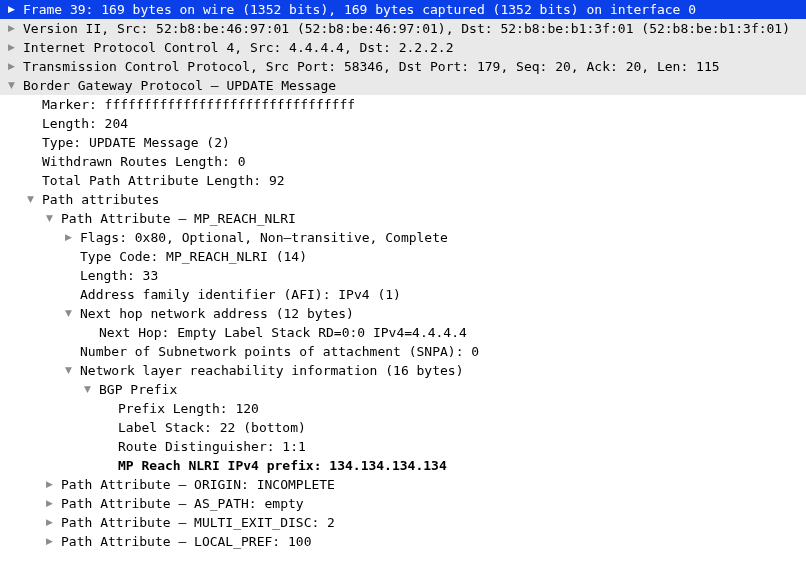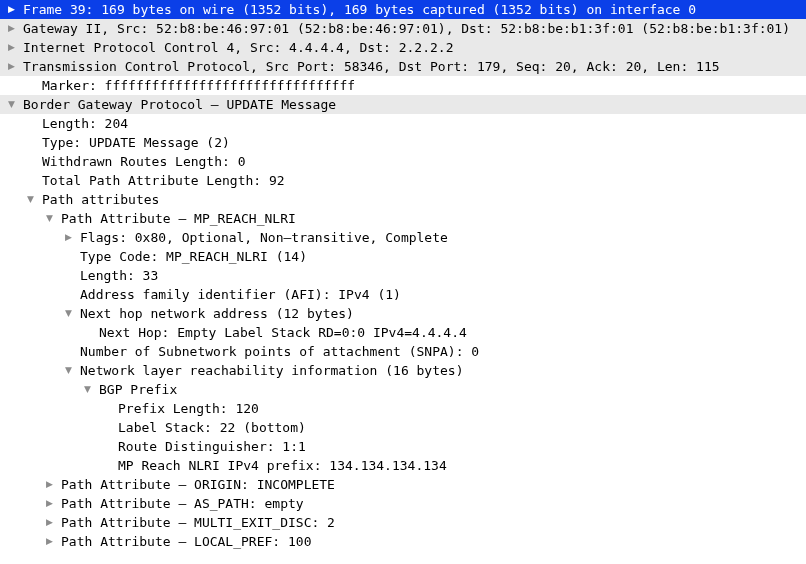--- a/index.html
+++ b/index.html
@@ -56,33 +56,33 @@
     vertical-align: top;
     height: 1px;
   }
 
   .label {
     display: inline-block;
     vertical-align: top;
     line-height: 19px;
     letter-spacing: 0px;
   }
-  .row.emph .label { font-weight: normal; }
+  .row.emph .label { font-weight: bold; }
   .row.selected .label { font-weight: normal; }
 </style>
 </head>
 <body>
 
 <div id="tree">
     <div class="row selected"><span class="indent" style="width: 5px;"></span><span class="twisty">▶</span><span class="indent" style="width: 5px;"></span><span class="label">Frame 39: 169 bytes on wire (1352 bits), 169 bytes captured (1352 bits) on interface 0</span></div>
-    <div class="row shaded"><span class="indent" style="width: 5px;"></span><span class="twisty">▶</span><span class="indent" style="width: 5px;"></span><span class="label">Gateway II, Src: 52:b8:be:46:97:01 (52:b8:be:46:97:01), Dst: 52:b8:be:b1:3f:01 (52:b8:be:b1:3f:01)</span></div>
+    <div class="row shaded"><span class="indent" style="width: 5px;"></span><span class="twisty">▶</span><span class="indent" style="width: 5px;"></span><span class="label">Version II, Src: 52:b8:be:46:97:01 (52:b8:be:46:97:01), Dst: 52:b8:be:b1:3f:01 (52:b8:be:b1:3f:01)</span></div>
     <div class="row shaded"><span class="indent" style="width: 5px;"></span><span class="twisty">▶</span><span class="indent" style="width: 5px;"></span><span class="label">Internet Protocol Control 4, Src: 4.4.4.4, Dst: 2.2.2.2</span></div>
     <div class="row shaded"><span class="indent" style="width: 5px;"></span><span class="twisty">▶</span><span class="indent" style="width: 5px;"></span><span class="label">Transmission Control Protocol, Src Port: 58346, Dst Port: 179, Seq: 20, Ack: 20, Len: 115</span></div>
+    <div class="row shaded"><span class="indent" style="width: 5px;"></span><span class="twisty">▼</span><span class="indent" style="width: 5px;"></span><span class="label">Border Gateway Protocol – UPDATE Message</span></div>
     <div class="row"><span class="indent" style="width: 24px;"></span><span class="twisty none"></span><span class="indent" style="width: 5px;"></span><span class="label">Marker: ffffffffffffffffffffffffffffffff</span></div>
-    <div class="row shaded"><span class="indent" style="width: 5px;"></span><span class="twisty">▼</span><span class="indent" style="width: 5px;"></span><span class="label">Border Gateway Protocol – UPDATE Message</span></div>
     <div class="row"><span class="indent" style="width: 24px;"></span><span class="twisty none"></span><span class="indent" style="width: 5px;"></span><span class="label">Length: 204</span></div>
     <div class="row"><span class="indent" style="width: 24px;"></span><span class="twisty none"></span><span class="indent" style="width: 5px;"></span><span class="label">Type: UPDATE Message (2)</span></div>
     <div class="row"><span class="indent" style="width: 24px;"></span><span class="twisty none"></span><span class="indent" style="width: 5px;"></span><span class="label">Withdrawn Routes Length: 0</span></div>
     <div class="row"><span class="indent" style="width: 24px;"></span><span class="twisty none"></span><span class="indent" style="width: 5px;"></span><span class="label">Total Path Attribute Length: 92</span></div>
     <div class="row"><span class="indent" style="width: 24px;"></span><span class="twisty">▼</span><span class="indent" style="width: 5px;"></span><span class="label">Path attributes</span></div>
     <div class="row"><span class="indent" style="width: 43px;"></span><span class="twisty">▼</span><span class="indent" style="width: 5px;"></span><span class="label">Path Attribute – MP_REACH_NLRI</span></div>
     <div class="row"><span class="indent" style="width: 62px;"></span><span class="twisty">▶</span><span class="indent" style="width: 5px;"></span><span class="label">Flags: 0x80, Optional, Non–transitive, Complete</span></div>
     <div class="row"><span class="indent" style="width: 62px;"></span><span class="twisty none"></span><span class="indent" style="width: 5px;"></span><span class="label">Type Code: MP_REACH_NLRI (14)</span></div>
     <div class="row"><span class="indent" style="width: 62px;"></span><span class="twisty none"></span><span class="indent" style="width: 5px;"></span><span class="label">Length: 33</span></div>
     <div class="row"><span class="indent" style="width: 62px;"></span><span class="twisty none"></span><span class="indent" style="width: 5px;"></span><span class="label">Address family identifier (AFI): IPv4 (1)</span></div>

